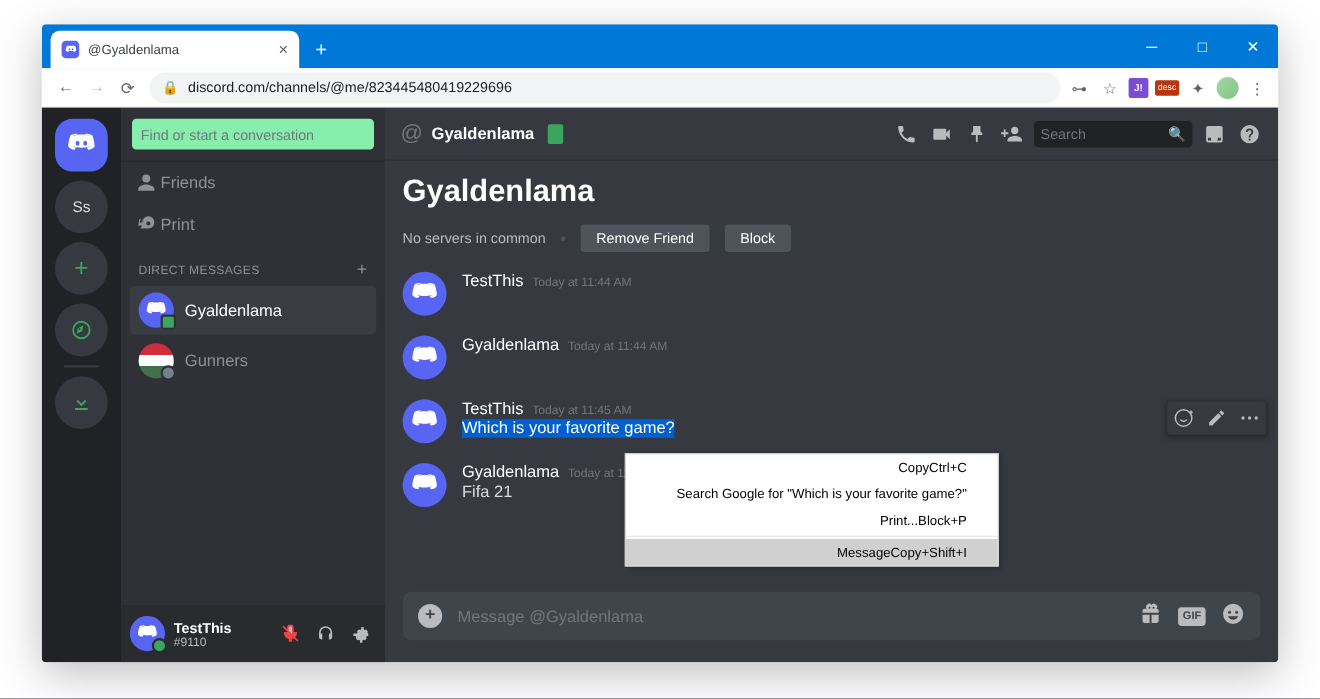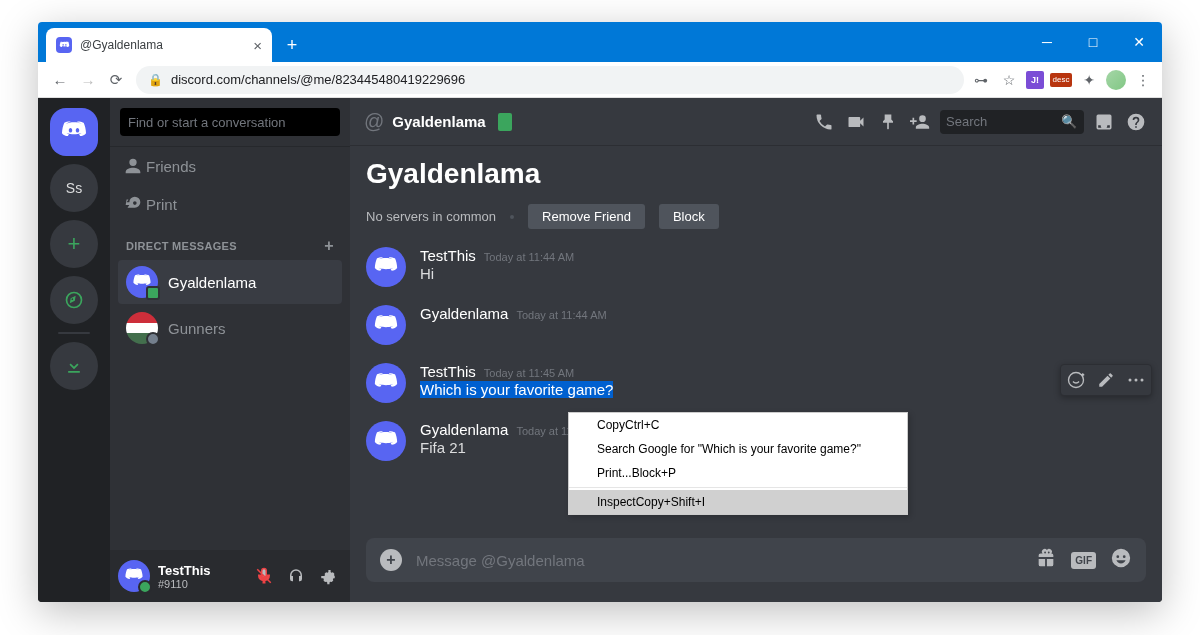--- a/index.html
+++ b/index.html
@@ -29,25 +29,25 @@
 .guild{width:48px;height:48px;border-radius:16px;display:flex;align-items:center;justify-content:center;cursor:pointer}
 .guild.home{background:#5865F2}
 .guild.home svg{width:28px;height:28px;fill:#fff}
 .guild.txt{background:#36393f;color:#dcddde;font-size:14px;border-radius:50%}
 .guild.add{background:#36393f;color:#3ba55d;font-size:22px;border-radius:50%}
 .guild.explore{background:#36393f;border-radius:50%}
 .guild.explore svg{width:20px;height:20px;fill:#3ba55d}
 .guild.dl{background:#36393f;border-radius:50%}
 .guild.dl svg{width:20px;height:20px;fill:#3ba55d}
 .channels{width:240px;background:#2f3136;display:flex;flex-direction:column}
-.searchconv{margin:10px;height:28px;background:#000000;border-radius:4px;display:flex;align-items:center;padding:0 8px;color:#72767d;font-size:13px}
+.searchconv{margin:10px;height:28px;background:#86efac;border-radius:4px;display:flex;align-items:center;padding:0 8px;color:#72767d;font-size:13px}
 .divider{height:1px;background:#26282c}
 .navitem{display:flex;align-items:center;padding:8px 12px;gap:2px;color:#8e9297;font-size:15px;cursor:pointer}
 .navitem svg{width:22px;height:22px;fill:#8e9297}
-.dmhead{display:flex;align-items:center;justify-content:space-between;padding:14px 16px 4px;color:#8e9297;font-size:11px;font-weight:700;letter-spacing:0.3px}
+.dmhead{display:flex;align-items:center;justify-content:space-between;padding:14px 16px 4px;color:#8e9297;font-size:11px;font-weight:400;letter-spacing:0.3px}
 .dmadd{font-size:16px;cursor:pointer}
 .dmitem{display:flex;align-items:center;padding:6px 8px;margin:1px 8px;gap:10px;color:#8e9297;font-size:15px;border-radius:4px;cursor:pointer}
 .dmitem.sel{background:#393c43;color:#fff}
 .dmav{width:32px;height:32px;border-radius:50%;background:#5865F2;display:flex;align-items:center;justify-content:center;position:relative}
 .dmav svg{width:20px;height:20px;fill:#fff}
 .dmav.gun{background:linear-gradient(180deg,#cd2e3a 33%,#fff 33%,#fff 66%,#436f4d 66%)}
 .status-ind{position:absolute;bottom:-2px;right:-2px;width:14px;height:14px;border-radius:3px;background:#3ba55d;border:2px solid #2f3136}
 .dmav.gun .status-ind{background:#747f8d;border-radius:50%}
 .userpanel{margin-top:auto;height:52px;background:#292b2f;display:flex;align-items:center;padding:0 8px;gap:8px}
 .upav{width:32px;height:32px;border-radius:50%;background:#5865F2;display:flex;align-items:center;justify-content:center;position:relative}
@@ -84,21 +84,21 @@
 .msgct{flex:1}
 .msgh{display:flex;align-items:baseline;gap:8px}
 .msgname{color:#fff;font-size:15px;font-weight:500}
 .msgtime{color:#72767d;font-size:11px}
 .msgtxt{color:#dcddde;font-size:15px;margin-top:1px}
 .highlighted{background:#0060d0;color:#fff}
 .msgactions{position:absolute;right:10px;top:218px;display:flex;background:#36393f;border:1px solid #2c2e33;border-radius:4px;box-shadow:0 2px 6px rgba(0,0,0,0.3)}
 .msgaction{width:30px;height:30px;display:flex;align-items:center;justify-content:center;cursor:pointer}
 .msgaction svg{width:18px;height:18px;fill:#b9bbbe}
 .ctxmenu{position:absolute;top:266px;left:218px;width:340px;background:#fff;border:1px solid #ccc;box-shadow:2px 2px 6px rgba(0,0,0,0.2);font-size:12px;z-index:10}
-.ctxitem{display:flex;justify-content:flex-start;padding:5px 28px;color:#000;cursor:pointer}
+.ctxitem{display:flex;justify-content:flex-end;padding:5px 28px;color:#000;cursor:pointer}
 .ctxitem.hov{background:#d0d0d0}
 .ctxsep{height:1px;background:#e5e5e5;margin:2px 0}
 .inputbar{margin:0 16px 20px;height:44px;background:#40444b;border-radius:8px;display:flex;align-items:center;padding:0 14px;gap:14px}
 .inputplus{width:22px;height:22px;border-radius:50%;background:#b9bbbe;display:flex;align-items:center;justify-content:center;color:#40444b;font-size:16px;font-weight:bold;cursor:pointer}
 .inputtext{flex:1;color:#72767d;font-size:15px}
 .inputicon{cursor:pointer}
 .inputicon svg{width:22px;height:22px;fill:#b9bbbe}
 .gifbox{background:#b9bbbe;color:#40444b;font-size:10px;font-weight:bold;padding:3px 4px;border-radius:3px;cursor:pointer}
 </style>
 </head>
@@ -286,21 +286,20 @@
           <div class="msgav">
               <svg viewBox="0 0 24 24">
                 <path d="M20 4c-1-.5-3-1-5-1l-.3.6c2 .4 3 .9 4 1.5-2-1-4-1.5-6.7-1.5S7 4 5 5c1-.6 2-1.1 4-1.5L8.7 3c-2 0-4 .5-5 1-1 2-2 6-2 9 1 1.5 3 2.5 5 2.5l1-1.5c-1-.3-2-.8-2.5-1.5.5.3 2 1.5 6.8 1.5s6.3-1.2 6.8-1.5c-.5.7-1.5 1.2-2.5 1.5l1 1.5c2 0 4-1 5-2.5 0-3-1-7-2-9z"></path>
               </svg>
             </div>
           <div class="msgct">
               <div class="msgh">
                 <span class="msgname">TestThis</span>
                 <span class="msgtime">Today at 11:44 AM</span>
               </div>
-              <div class="msgtxt">Hi</div>
             </div>
         </div>
         <div class="msg">
           <div class="msgav">
               <svg viewBox="0 0 24 24">
                 <path d="M20 4c-1-.5-3-1-5-1l-.3.6c2 .4 3 .9 4 1.5-2-1-4-1.5-6.7-1.5S7 4 5 5c1-.6 2-1.1 4-1.5L8.7 3c-2 0-4 .5-5 1-1 2-2 6-2 9 1 1.5 3 2.5 5 2.5l1-1.5c-1-.3-2-.8-2.5-1.5.5.3 2 1.5 6.8 1.5s6.3-1.2 6.8-1.5c-.5.7-1.5 1.2-2.5 1.5l1 1.5c2 0 4-1 5-2.5 0-3-1-7-2-9z"></path>
               </svg>
             </div>
           <div class="msgct">
               <div class="msgh">
@@ -364,21 +363,21 @@
           <div class="ctxitem">
               <span>Search Google for "Which is your favorite game?"</span>
               <span></span>
             </div>
           <div class="ctxitem">
               <span>Print...</span>
               <span>Block+P</span>
             </div>
           <div class="ctxsep"></div>
           <div class="ctxitem hov">
-              <span>Inspect</span>
+              <span>Message</span>
               <span>Copy+Shift+I</span>
             </div>
         </div>
       </div>
       <div class="inputbar">
         <div class="inputplus">+</div>
         <div class="inputtext">Message @Gyaldenlama</div>
         <div class="inputicon"><svg viewBox="0 0 24 24">
               <path d="M20 7h-2.2A3 3 0 0013 3.2 3 3 0 008.2 7H6a2 2 0 00-2 2v2h16V9a2 2 0 00-2-2zm-9 0a1 1 0 110-2 1 1 0 010 2zm4 0a1 1 0 110-2 1 1 0 010 2zM4 13v6a2 2 0 002 2h5v-8H4zm9 8h5a2 2 0 002-2v-6h-7v8z"></path>
             </svg></div>

